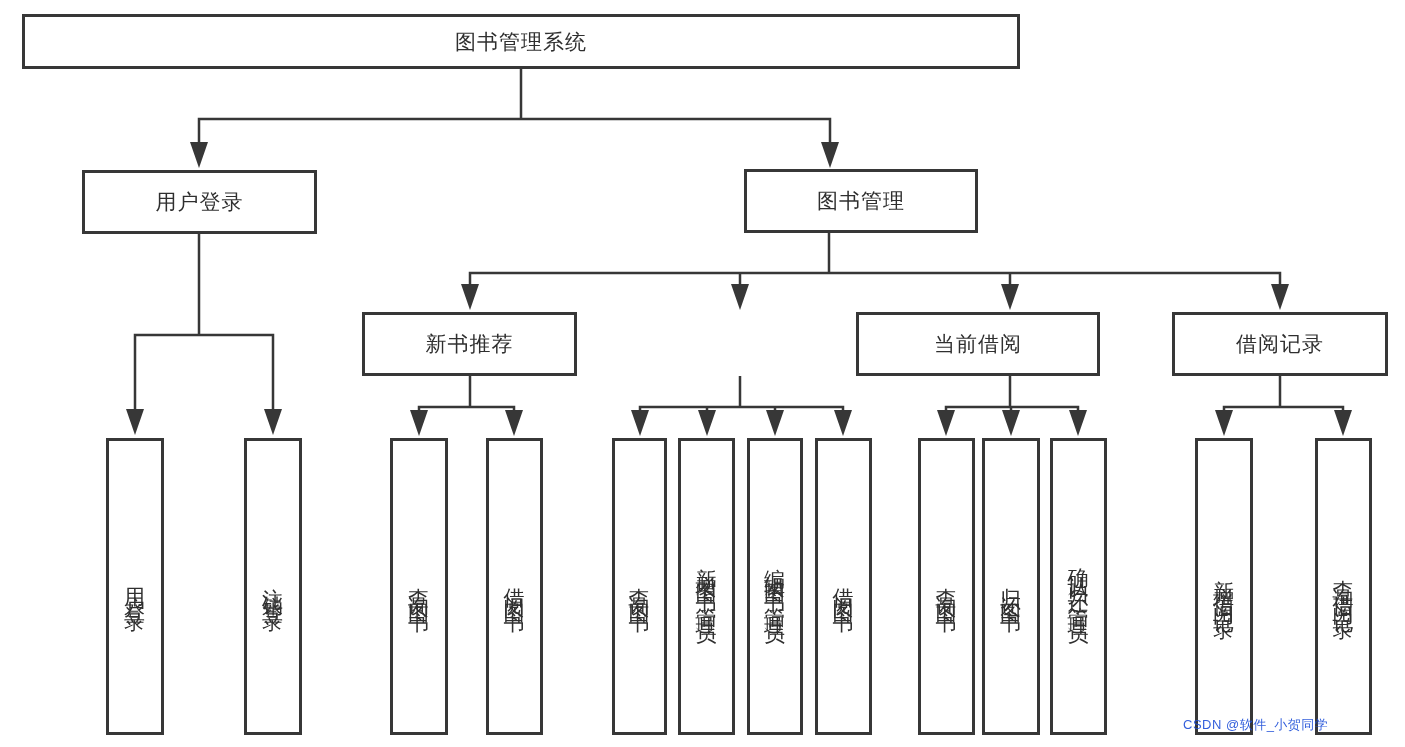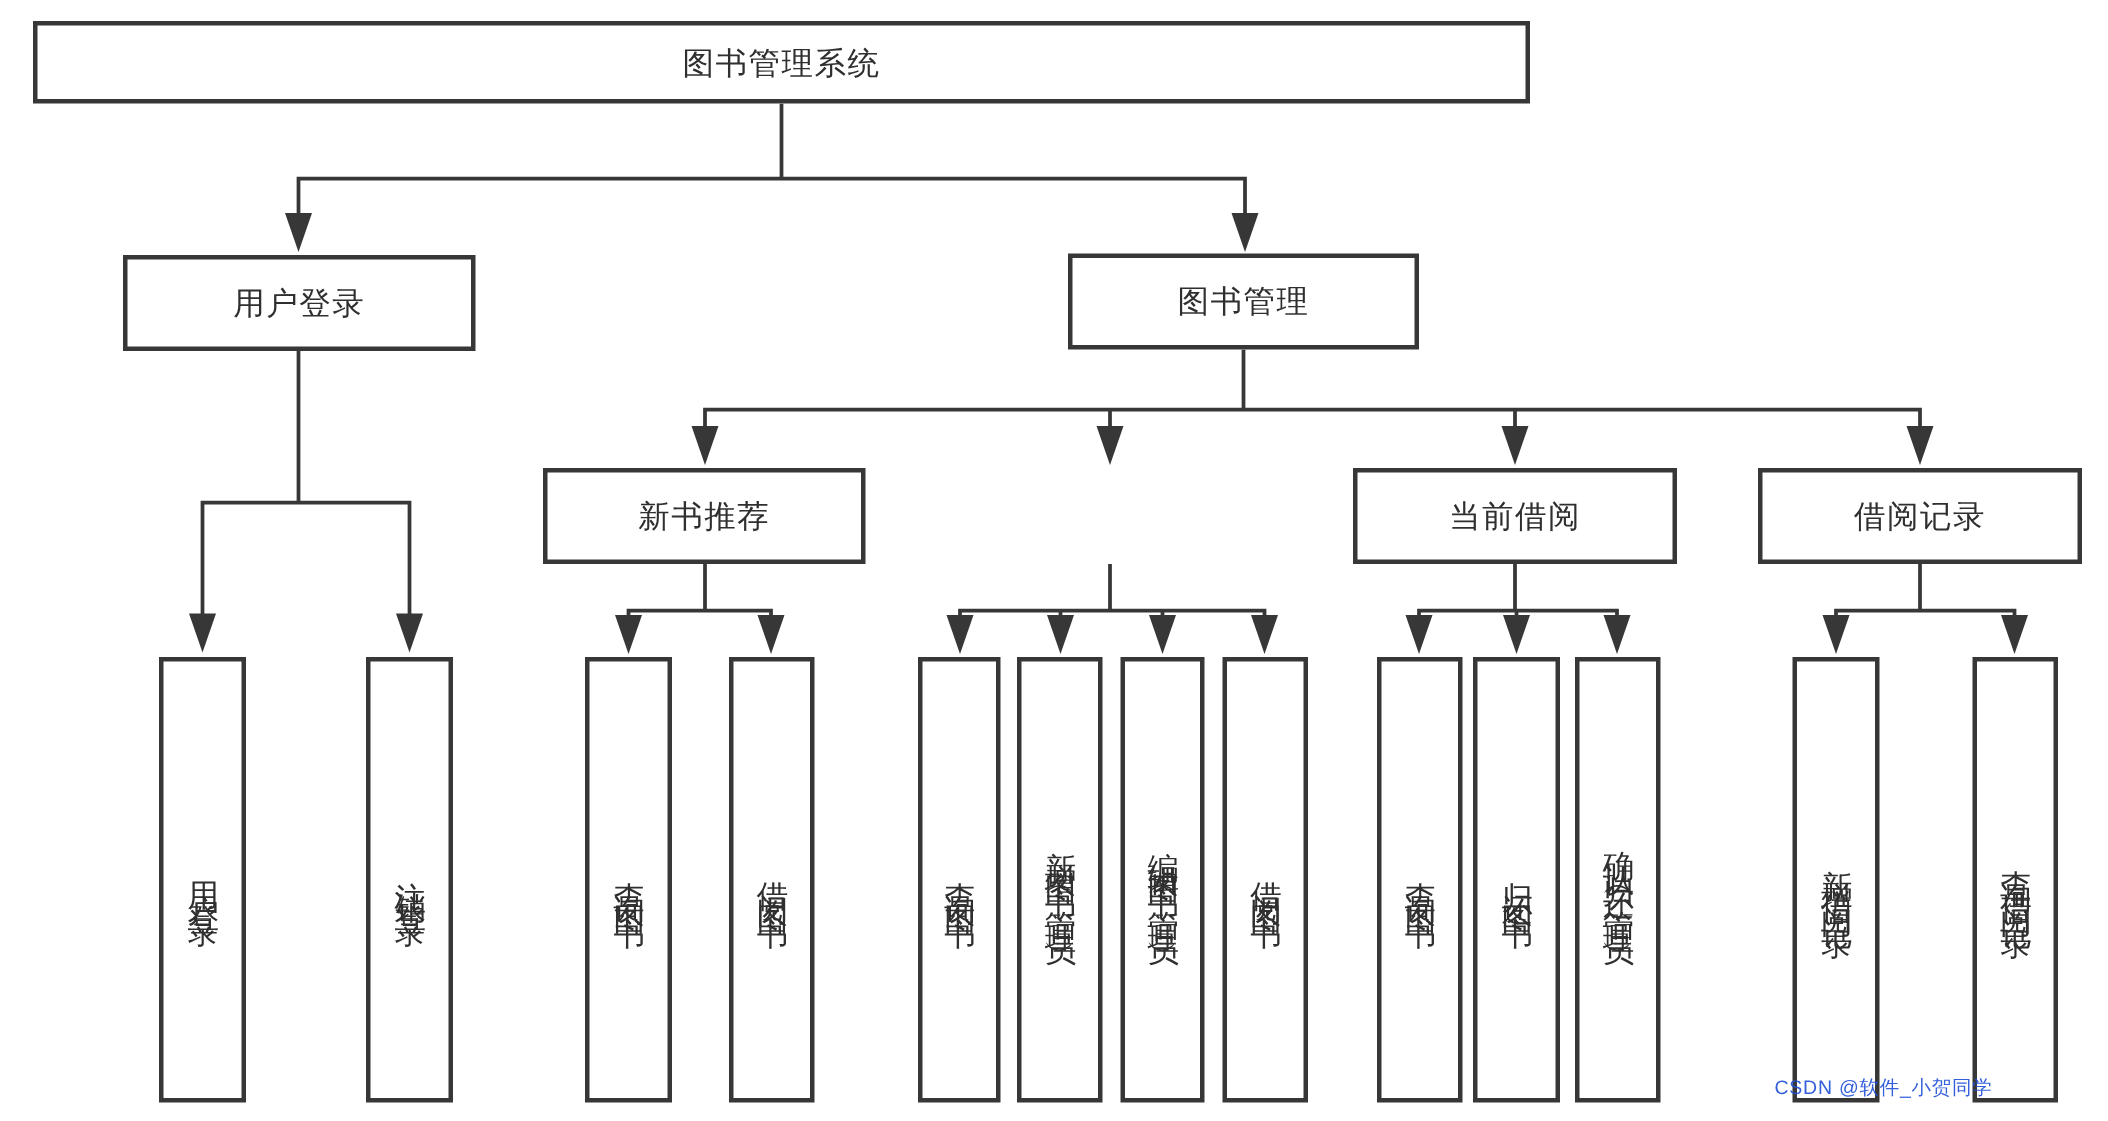--- a/index.html
+++ b/index.html
@@ -43,26 +43,26 @@
     font-size: 21px;
     letter-spacing: 8px;
     line-height: 1;
     color: #2f2f2f;
     white-space: nowrap;
   }
   
   #node-root { left: 22px; top: 14px; width: 998px; height: 55px; }
   
   #node-user-login      { left: 82px;  top: 170px; width: 235px; height: 64px; }
-  #node-book-management { left: 712px; top: 169px; width: 234px; height: 64px; }
+  #node-book-management { left: 744px; top: 169px; width: 234px; height: 64px; }
   
   .l3 { top: 312px; height: 64px; text-align: right; }
   #node-new-book-recommendation { left: 362px;  width: 215px; }
   #node-book-borrowing          { left: 632px;  width: 216px; }
-  #node-current-borrowing       { left: 902px;  width: 216px; }
+  #node-current-borrowing       { left: 856px;  width: 244px; }
   #node-borrowing-records       { left: 1172px; width: 216px; }
   
   .leaf { top: 438px; height: 297px; }
   #leaf-user-login                  { left: 106px;  width: 58px; }
   #leaf-logout                      { left: 244px;  width: 58px; }
   #leaf-recommend-query-books       { left: 390px;  width: 58px; }
   #leaf-recommend-borrow-books      { left: 486px;  width: 57px; }
   #leaf-borrow-query-books          { left: 612px;  width: 55px; }
   #leaf-borrow-add-books-admin      { left: 678px;  width: 57px; }
   #leaf-borrow-edit-books-admin     { left: 747px;  width: 56px; }

